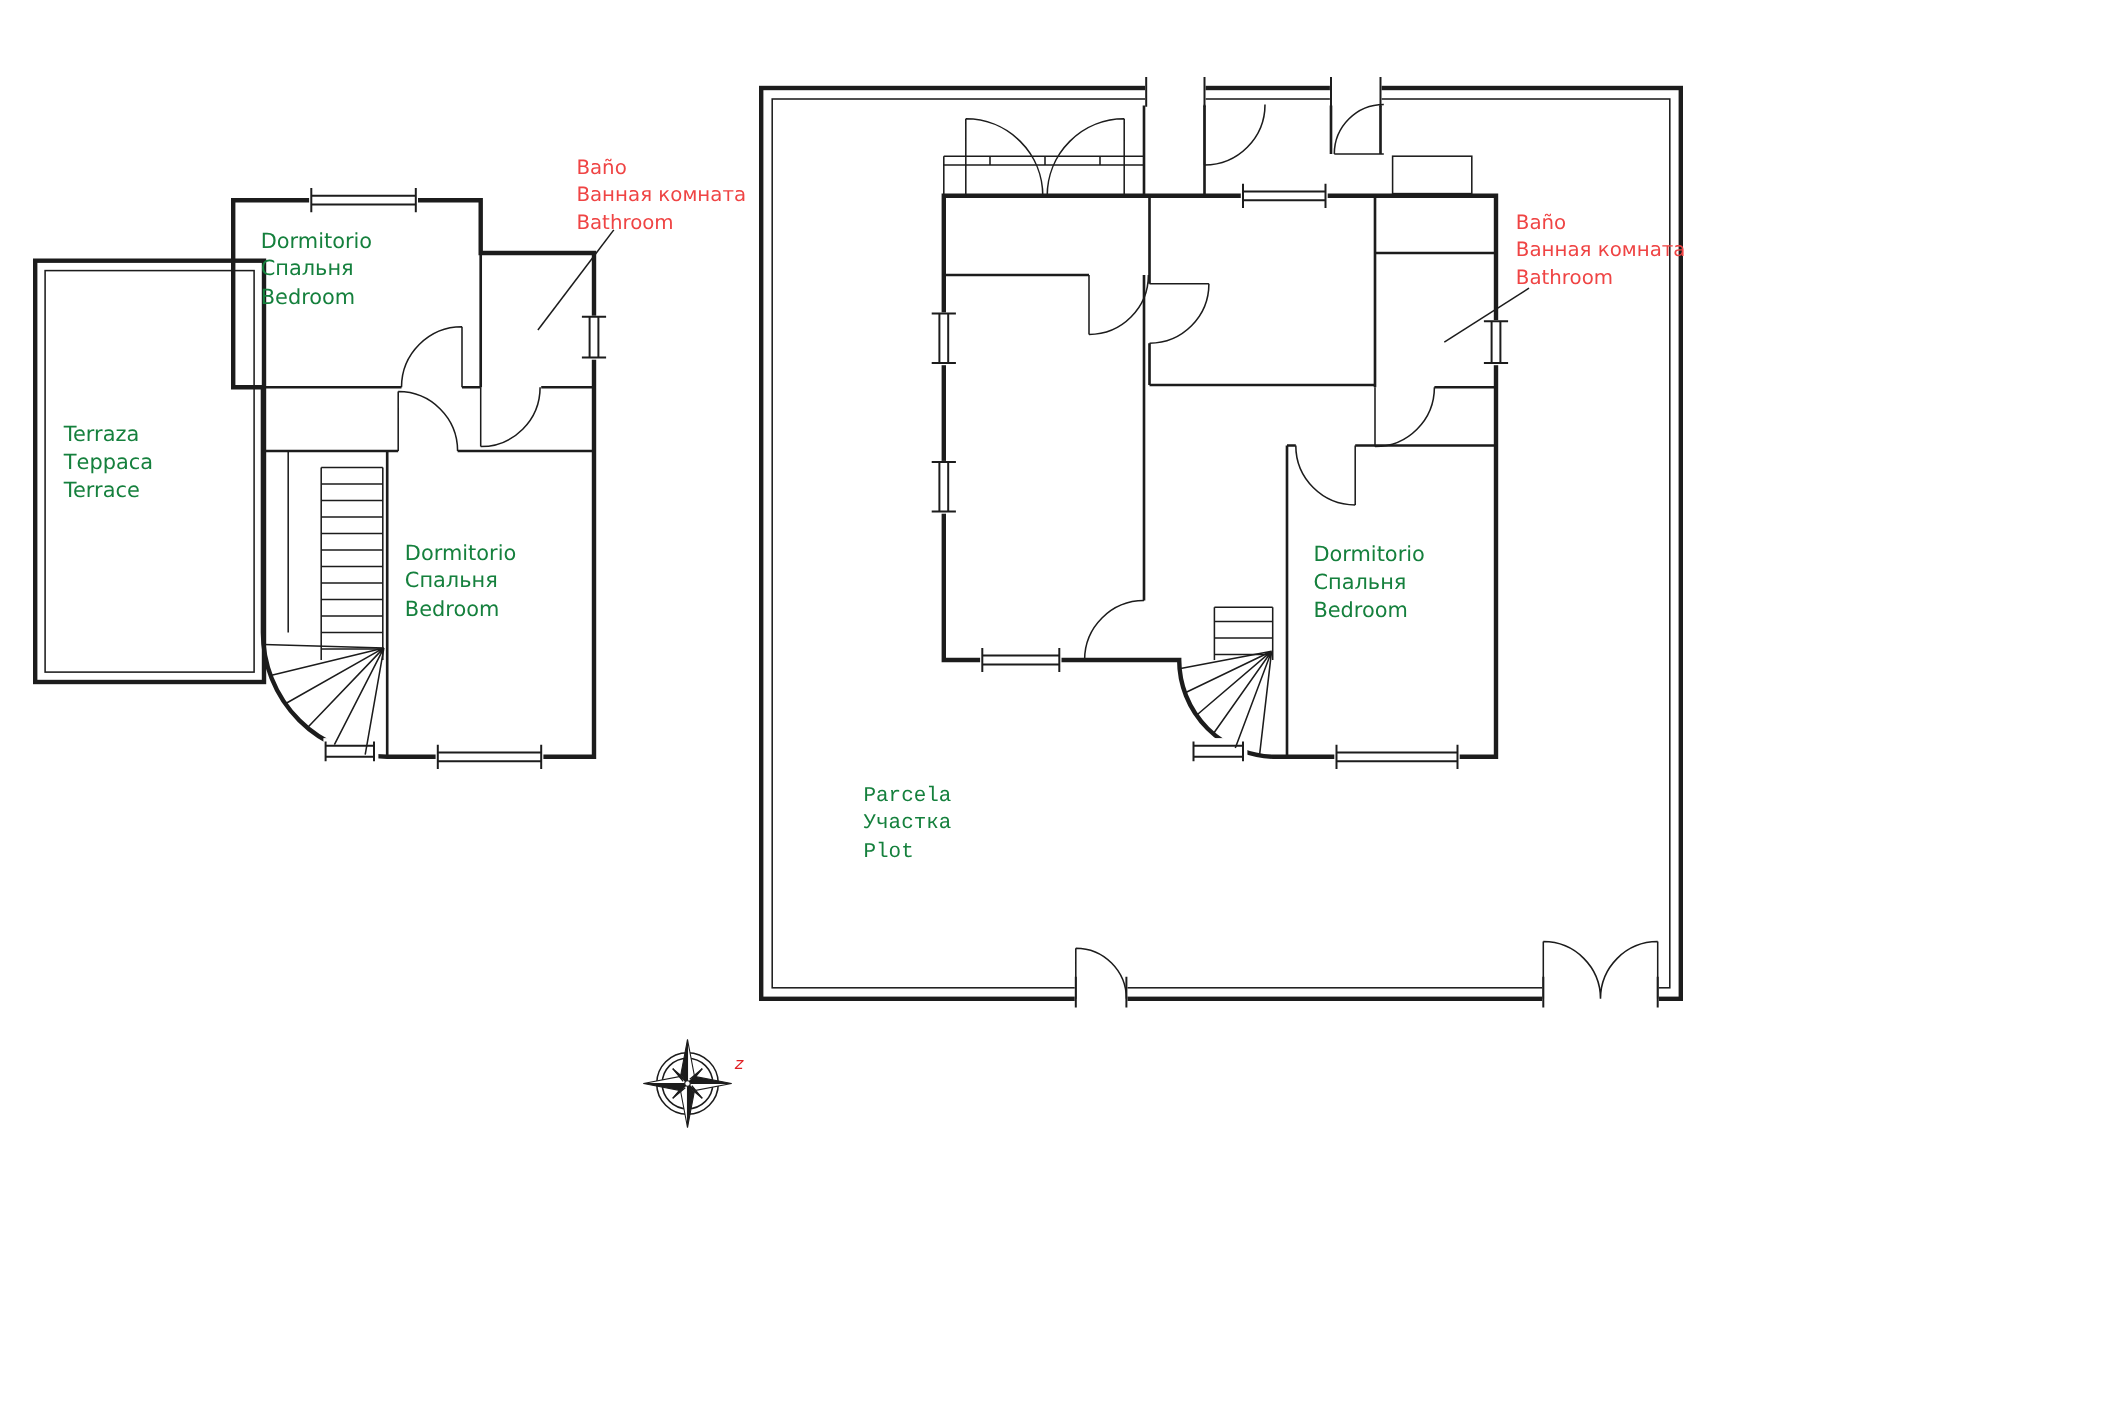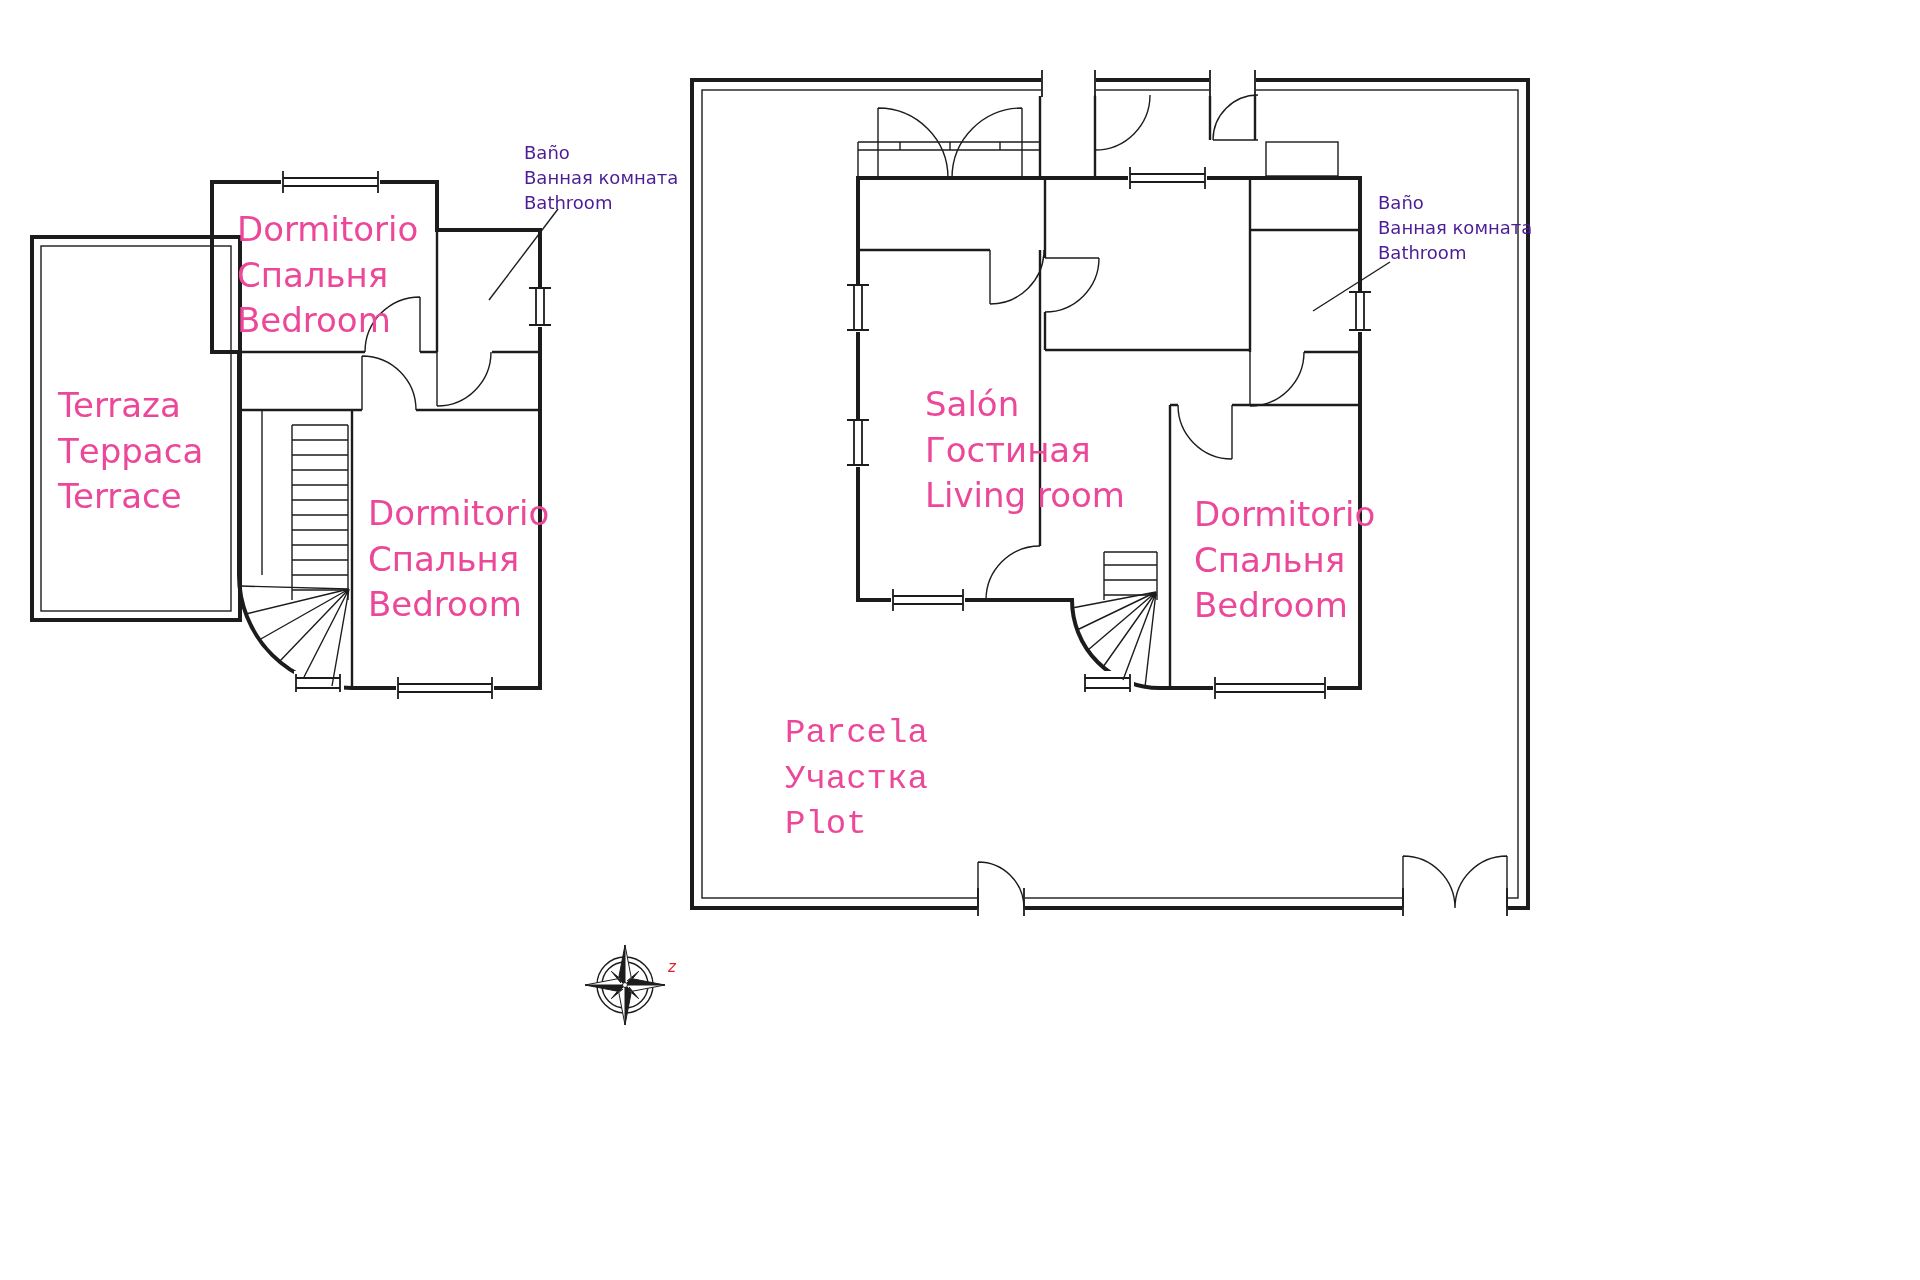--- a/index.html
+++ b/index.html
@@ -1,20 +1,20 @@
 <!DOCTYPE html>
 <html><head>
 <meta charset="utf-8">
 <style>
   html,body{margin:0;padding:0;background:#ffffff;}
   .canvas{position:relative;width:1920px;height:1280px;background:#ffffff;overflow:hidden;
           font-family:"DejaVu Sans","Liberation Sans",sans-serif;color:#1b1b1b;}
   .plan-svg{position:absolute;left:0;top:0;width:1920px;height:1280px;}
-  .room-label{position:absolute;white-space:pre-line;font-size:34px;line-height:1.34;color:#ec4899;}
-  .note-label{position:absolute;white-space:pre-line;font-size:18px;line-height:1.4;color:#4c1d95;}
+  .room-label{position:absolute;white-space:pre-line;font-size:19px;line-height:1.34;color:#15803d;}
+  .note-label{position:absolute;white-space:pre-line;font-size:18px;line-height:1.4;color:#ef4444;}
   .w4{stroke:#1c1c1c;stroke-width:4;fill:none;}
   .w2{stroke:#1c1c1c;stroke-width:2.4;fill:none;}
   .w1{stroke:#1c1c1c;stroke-width:1.4;fill:none;}
   .win{stroke:#1c1c1c;stroke-width:1.8;fill:none;}
   .mask{fill:#ffffff;stroke:none;}
   .blk{fill:#1c1c1c;stroke:#1c1c1c;stroke-width:1;}
   .wht{fill:#ffffff;stroke:#1c1c1c;stroke-width:1;}
   .redtxt{fill:#e02024;font-size:15px;font-style:italic;font-family:"DejaVu Sans",sans-serif;}
 </style>
 </head>
@@ -194,23 +194,20 @@
 
   <div class="note-label" style="left:524px;top:140px;">Baño
 Ванная комната
 Bathroom</div>
 
   <div class="room-label" style="left:368px;top:491px;">Dormitorio
 Спальня
 Bedroom</div>
 
 
-  <div class="room-label" style="left:925px;top:382px;">Salón
-Гостиная
-Living room</div>
 
   <div class="room-label" style="left:1194px;top:492px;">Dormitorio
 Спальня
 Bedroom</div>
 
   <div class="note-label" style="left:1378px;top:190px;">Baño
 Ванная комната
 Bathroom</div>
 
   <div class="room-label" style="left:785px;top:711px;font-family:Liberation Mono, monospace;">Parcela

